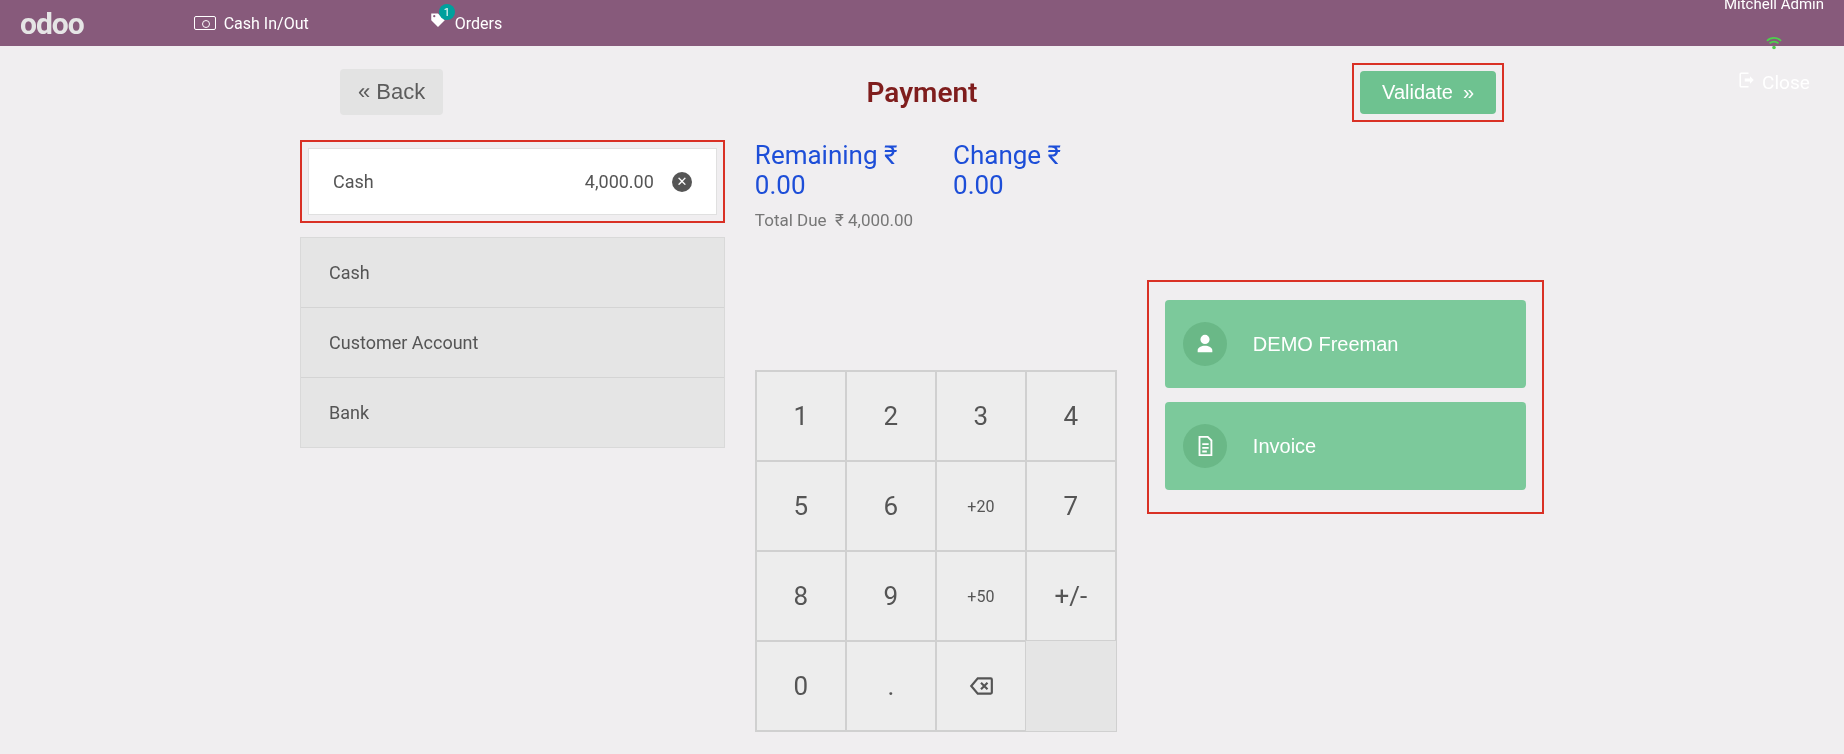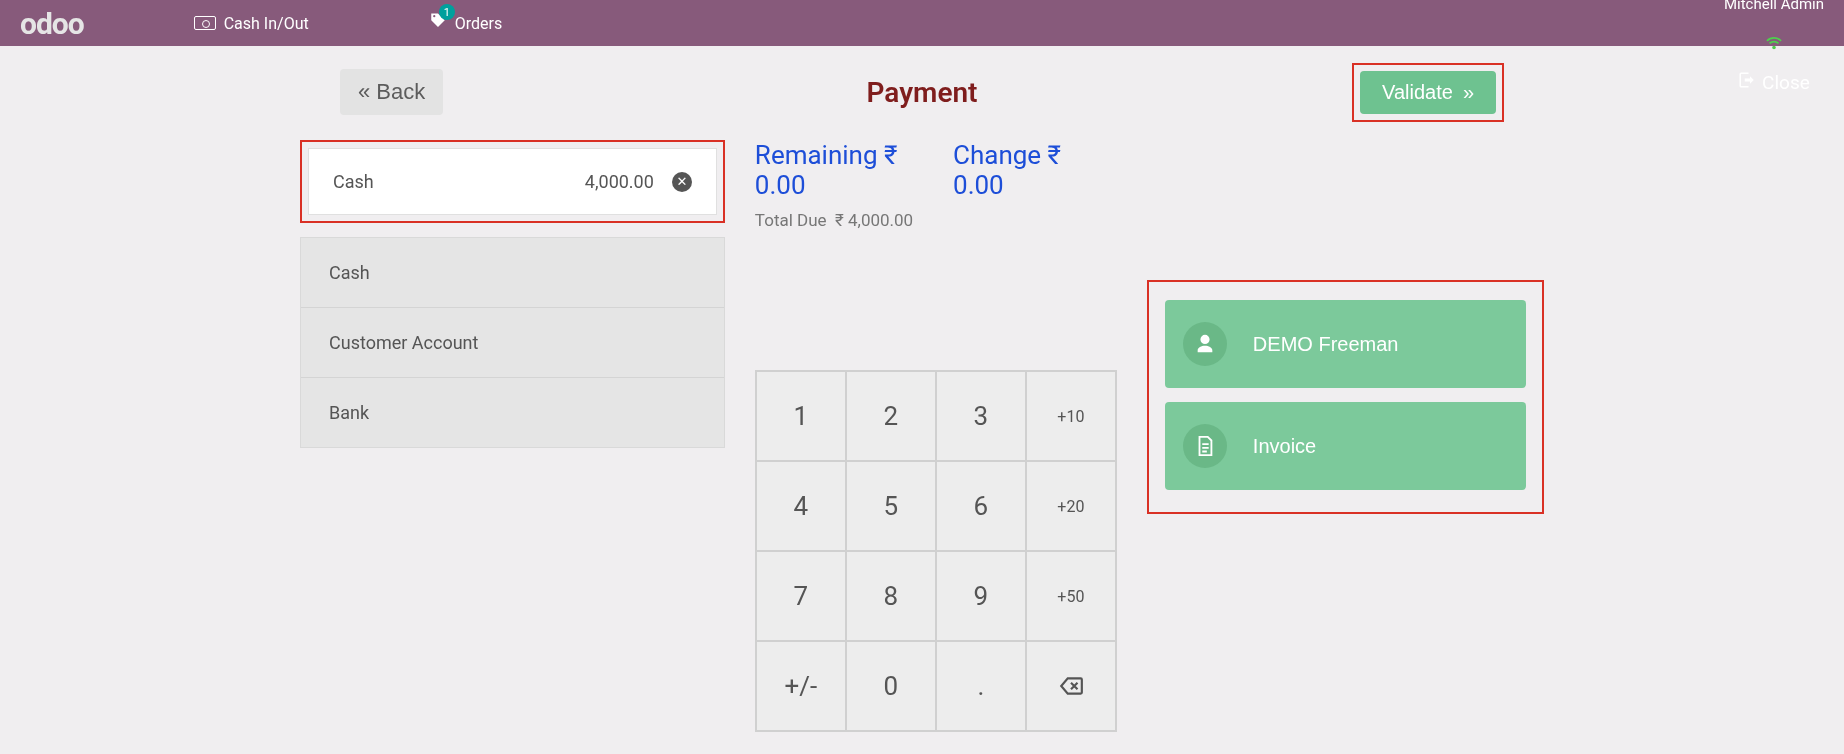--- a/index.html
+++ b/index.html
@@ -318,21 +318,20 @@
             <span>Change</span>
             <span>₹ 0.00</span>
           </div>
         </div>
       </div>
 
       <div class="numpad">
         <div class="numpad-btn">1</div>
         <div class="numpad-btn">2</div>
         <div class="numpad-btn">3</div>
-        <div class="numpad-btn small">+10</div>
         <div class="numpad-btn">4</div>
         <div class="numpad-btn">5</div>
         <div class="numpad-btn">6</div>
         <div class="numpad-btn small">+20</div>
         <div class="numpad-btn">7</div>
         <div class="numpad-btn">8</div>
         <div class="numpad-btn">9</div>
         <div class="numpad-btn small">+50</div>
         <div class="numpad-btn">+/-</div>
         <div class="numpad-btn">0</div>

